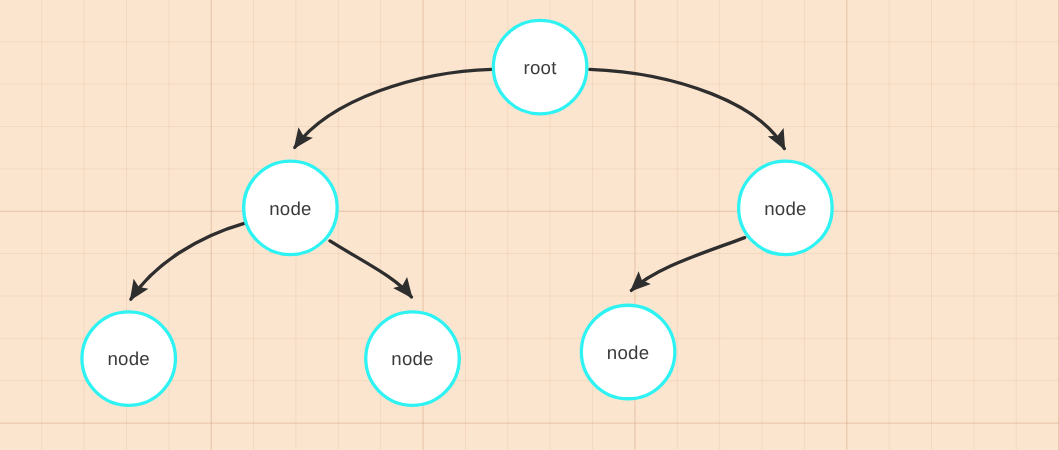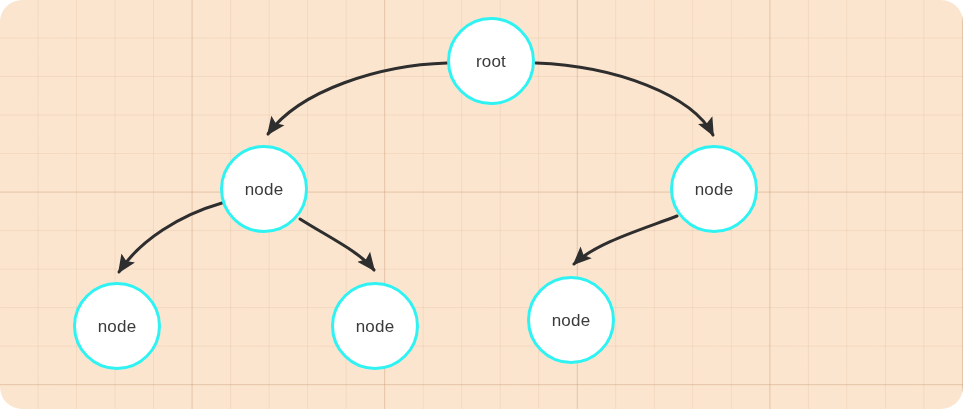--- a/index.html
+++ b/index.html
@@ -18,21 +18,20 @@
       linear-gradient(to bottom, rgba(196,150,110,0.30) 1px, transparent 1px),
       linear-gradient(to right, rgba(196,150,110,0.16) 1px, transparent 1px),
       linear-gradient(to bottom, rgba(196,150,110,0.16) 1px, transparent 1px);
     background-size:
       192.6px 192.6px,
       192.6px 192.6px,
       38.52px 38.52px,
       38.52px 38.52px;
     background-position: -1px -1px, -1px -1px, -1px -1px, -1px -1px;
     font-family: "Liberation Sans", sans-serif;
-    border-radius: 22px;
   }
   #edge-layer {
     position: absolute;
     left: 0;
     top: 0;
     width: 963px;
     height: 409px;
   }
   .graph-node {
     position: absolute;

